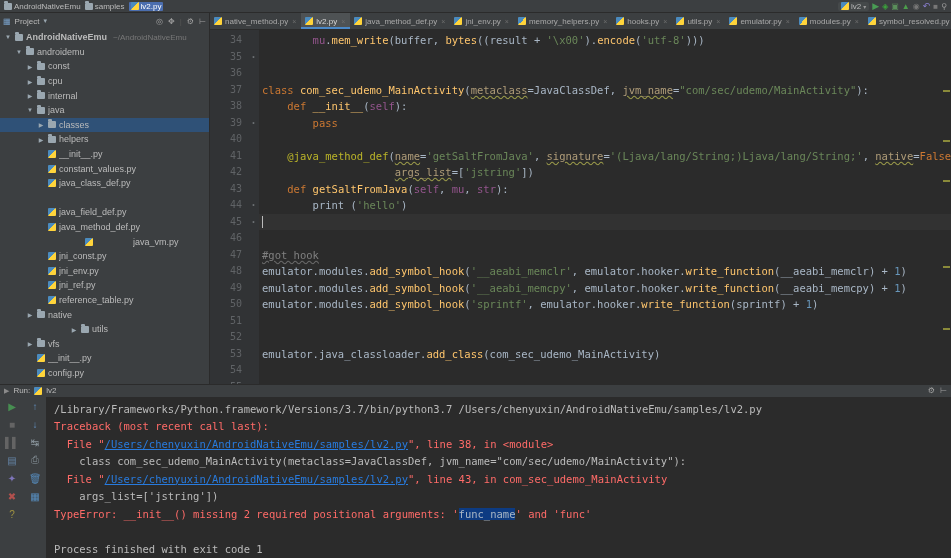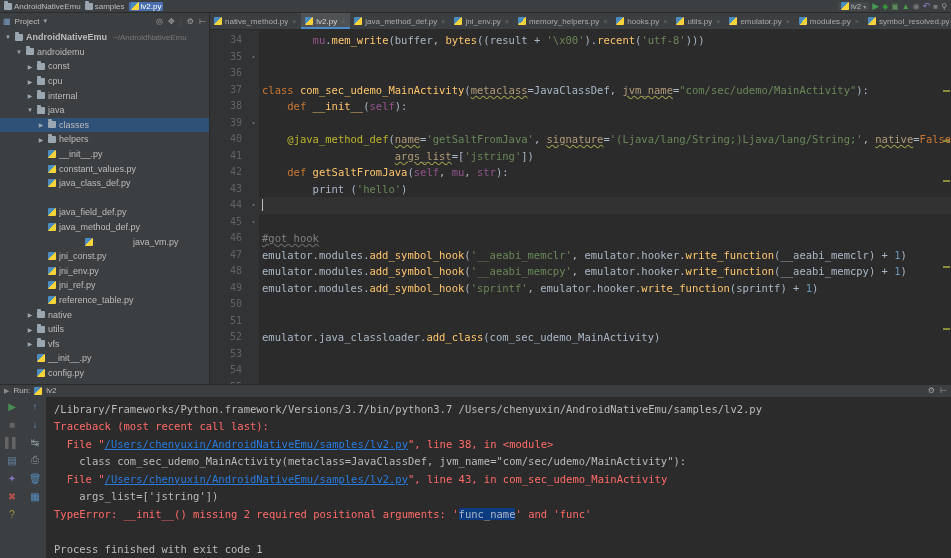--- a/index.html
+++ b/index.html
@@ -229,21 +229,21 @@
           <div class="row" style="padding-left: 37px;">
             <span class="arrow"></span>
             <span class="ic py-ic"></span>
             <span class="label">reference_table.py</span>
           </div>
           <div class="row" style="padding-left: 26px;">
             <span class="arrow">▶</span>
             <span class="ic folder-ic"></span>
             <span class="label">native</span>
           </div>
-          <div class="row" style="padding-left: 26px;">
+          <div class="row" style="padding-left: 26px; margin-left: 44px;">
             <span class="arrow">▶</span>
             <span class="ic folder-ic"></span>
             <span class="label">utils</span>
           </div>
           <div class="row" style="padding-left: 26px;">
             <span class="arrow">▶</span>
             <span class="ic folder-ic"></span>
             <span class="label">vfs</span>
           </div>
           <div class="row" style="padding-left: 26px;">
@@ -359,25 +359,26 @@
             <div></div>
             <div></div>
             <div></div>
             <div></div>
             <div></div>
             <div></div>
             <div></div>
             <div></div>
           </div>
         <div class="code" id="code">
-            <div class="ln">        <span class="self">mu</span>.<span class="fn">mem_write</span>(buffer, <span class="fn">bytes</span>((result + <span class="str">'\x00'</span>).<span class="fn">recent</span>(<span class="str">'utf-8'</span>)))</div>
+            <div class="ln">        <span class="self">mu</span>.<span class="fn">mem_write</span>(buffer, <span class="fn">bytes</span>((result + <span class="str">'\x00'</span>).<span class="fn">encode</span>(<span class="str">'utf-8'</span>)))</div>
             <div class="ln"></div>
             <div class="ln"></div>
             <div class="ln"><span class="kw">class</span> <span class="fn">com_sec_udemo_MainActivity</span>(<span class="param wv">metaclass</span>=JavaClassDef, <span class="param wv">jvm_name</span>=<span class="str">"com/sec/udemo/MainActivity"</span>):</div>
             <div class="ln">    <span class="kw">def</span> <span class="fn">__init__</span>(<span class="self">self</span>):</div>
+            <div class="ln">        <span class="kw">pass</span></div>
             <div class="ln"></div>
             <div class="ln">    <span class="deco">@</span><span class="deco">java_method_def</span>(<span class="param wv">name</span>=<span class="str">'getSaltFromJava'</span>, <span class="param wv">signature</span>=<span class="str">'(Ljava/lang/String;)Ljava/lang/String;'</span>, <span class="param wv">native</span>=<span class="kw">False</span>,</div>
             <div class="ln">                     <span class="param wv">args_list</span>=[<span class="str">'jstring'</span>])</div>
             <div class="ln">    <span class="kw">def</span> <span class="fn">getSaltFromJava</span>(<span class="self">self</span>, <span class="self">mu</span>, <span class="self">str</span>):</div>
             <div class="ln">        print (<span class="str">'hello'</span>)</div>
             <div class="ln cur"><span class="caret"></span></div>
             <div class="ln"></div>
             <div class="ln"><span class="cmt">#got hook</span></div>
             <div class="ln">emulator.modules.<span class="fn">add_symbol_hook</span>(<span class="str">'__aeabi_memclr'</span>, emulator.hooker.<span class="fn">write_function</span>(__aeabi_memclr) + <span class="num">1</span>)</div>
             <div class="ln">emulator.modules.<span class="fn">add_symbol_hook</span>(<span class="str">'__aeabi_memcpy'</span>, emulator.hooker.<span class="fn">write_function</span>(__aeabi_memcpy) + <span class="num">1</span>)</div>

